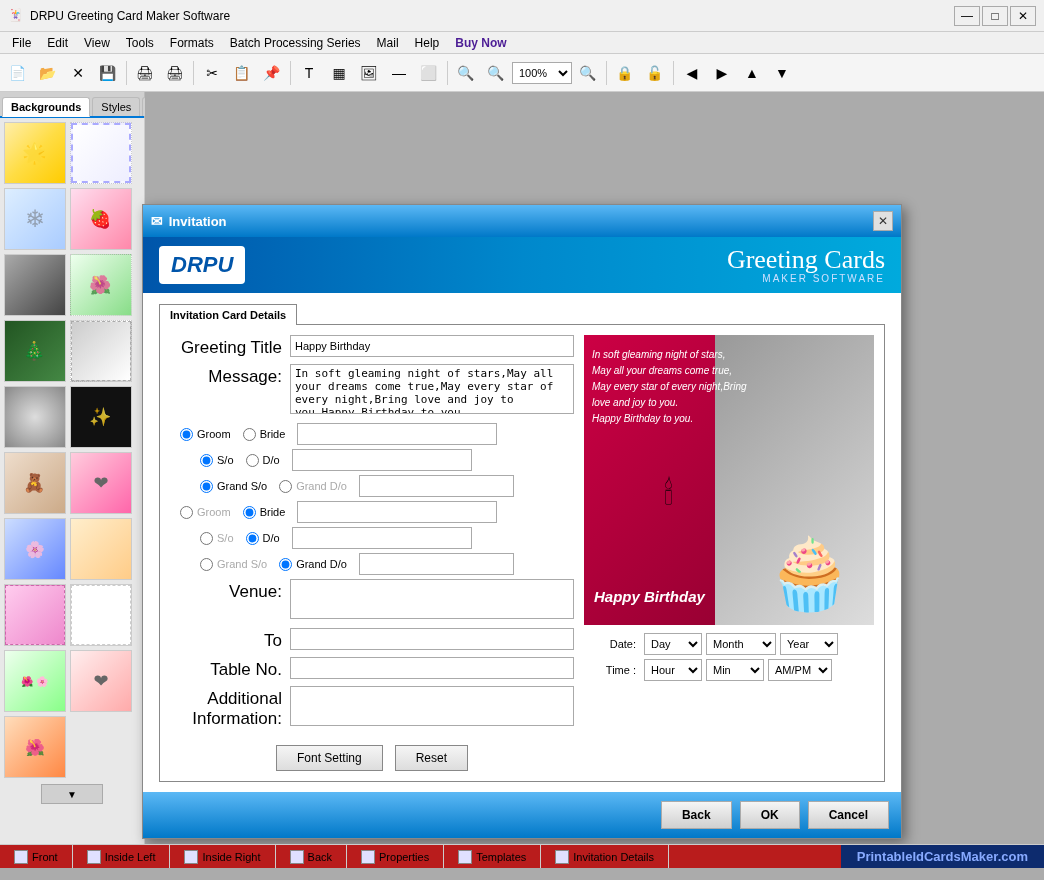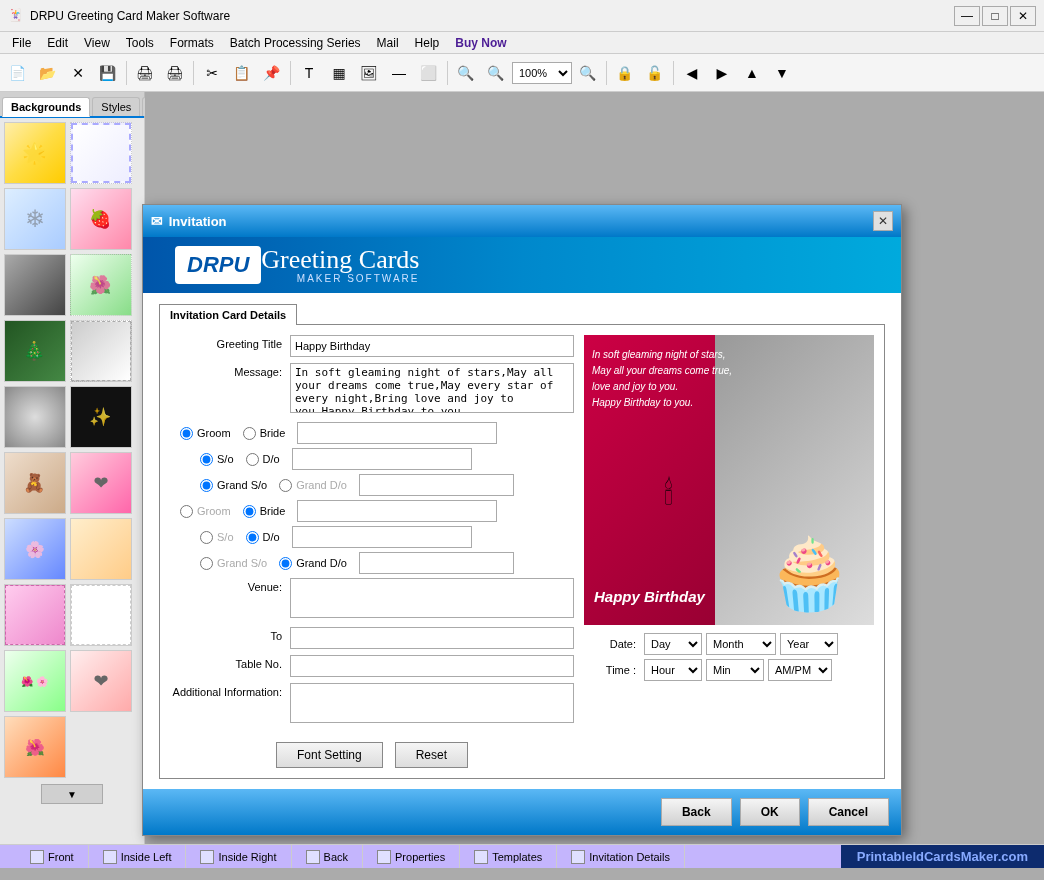--- a/index.html
+++ b/index.html
@@ -49,29 +49,29 @@
 
     
     .scroll-btn { width: 62px; height: 20px; background: #d0d0d0; border: 1px solid #aaa; cursor: pointer; display: flex; align-items: center; justify-content: center; font-size: 10px; }
     
     
     .modal-overlay { position: absolute; top: 92px; left: 0; width: 100%; height: calc(100% - 92px - 36px); display: flex; align-items: flex-start; justify-content: center; padding-top: 20px; pointer-events: none; }
     .modal { background: white; border: 1px solid #888; box-shadow: 4px 4px 12px rgba(0,0,0,0.4); width: 760px; pointer-events: all; }
     .modal-header { background: linear-gradient(to bottom, #5bb8f5, #0078c8); height: 32px; display: flex; align-items: center; padding: 0 8px; color: white; font-size: 13px; font-weight: bold; cursor: move; }
     .modal-header-title { flex: 1; display: flex; align-items: center; gap: 6px; }
     .modal-close { width: 20px; height: 20px; background: #e0e0e0; border: 1px solid #aaa; cursor: pointer; display: flex; align-items: center; justify-content: center; color: #333; font-size: 12px; }
-    .modal-logo-area { background: linear-gradient(to right, #0055aa, #0088cc, #00aadd); height: 56px; display: flex; align-items: center; justify-content: flex-start; padding: 0 32px; }
+    .modal-logo-area { background: linear-gradient(to right, #0055aa, #0088cc, #00aadd); height: 56px; display: flex; align-items: center; justify-content: space-between; padding: 0 16px; }
     .drpu-logo { background: white; padding: 6px 12px; font-size: 22px; font-weight: bold; color: #0055aa; border-radius: 4px; font-style: italic; }
     .modal-body { padding: 10px 16px; }
     .card-details-tab { display: inline-block; background: white; border: 1px solid #888; border-bottom: none; padding: 4px 10px; font-size: 11px; font-weight: bold; margin-bottom: 0; position: relative; top: 1px; }
     .tab-border { border: 1px solid #888; padding: 10px; background: white; }
     
     
     .form-row { display: flex; align-items: flex-start; margin-bottom: 6px; }
-    .form-label { width: 120px; text-align: right; padding-right: 8px; padding-top: 3px; font-size: 11px; }
+    .form-label { width: 120px; text-align: right; padding-right: 8px; padding-top: 3px; font-size: 17px; }
     .form-field { flex: 1; }
     .form-input { width: 100%; height: 22px; border: 1px solid #aaa; padding: 2px 4px; font-size: 11px; }
     .form-textarea { width: 100%; height: 50px; border: 1px solid #aaa; padding: 2px 4px; font-size: 11px; resize: none; }
     .form-textarea-sm { width: 100%; height: 60px; border: 1px solid #aaa; padding: 2px 4px; font-size: 11px; resize: none; }
     
     
     .radio-row { display: flex; align-items: center; margin-bottom: 4px; padding-left: 10px; }
     .radio-group { display: flex; align-items: center; gap: 4px; margin-right: 12px; font-size: 11px; }
     
     
@@ -90,21 +90,21 @@
     
     
     .note-text { font-size: 10px; color: #555; margin-top: 6px; }
     .note-text span { color: #0000ff; }
     
     
     .modal-footer { background: linear-gradient(to bottom, #5bb8f5, #0078c8); height: 46px; display: flex; align-items: center; justify-content: flex-end; padding: 0 12px; gap: 8px; }
     .footer-btn { height: 28px; padding: 0 20px; border: 1px solid #aaa; background: linear-gradient(to bottom, #f5f5f5, #d0d0d0); cursor: pointer; font-size: 12px; font-weight: bold; }
     
     
-    .bottom-bar { height: 24px; background: #c4b5fd; border-top: 1px solid #ccc; display: flex; align-items: center; gap: 0; padding-left: 16px; }
+    .bottom-bar { height: 24px; background: #b91c1c; border-top: 1px solid #ccc; display: flex; align-items: center; gap: 0; }
     .bottom-tab { display: flex; align-items: center; gap: 4px; padding: 0 14px; height: 100%; border-right: 1px solid #ccc; cursor: pointer; font-size: 11px; }
     .bottom-tab-icon { width: 14px; height: 14px; border: 1px solid #888; background: #e0e0ff; display: inline-block; }
     .brand-footer { margin-left: auto; background: #0d2b6e; color: white; padding: 0 16px; height: 100%; display: flex; align-items: center; font-size: 13px; font-weight: bold; }
     .brand-footer span { color: #88aaff; }
     
     
     .app-wrapper { position: relative; width: 1044px; height: 880px; overflow: hidden; }
   </style>
 </head>
 <body>
@@ -428,20 +428,21 @@
 
                 <div style="width:100%;height:290px;position:relative;overflow:hidden;background:#888;">
 
                   <div style="position:absolute;left:0;top:0;width:45%;height:100%;background:linear-gradient(135deg,#cc0044 0%,#990033 100%);"></div>
 
                   <div style="position:absolute;right:0;top:0;width:55%;height:100%;background:linear-gradient(135deg,#999 0%,#ddd 100%);"></div>
 
                   <div style="position:absolute;top:12px;left:8px;right:8px;color:white;font-size:10px;font-style:italic;line-height:1.6;z-index:2;">
                     <div>In soft gleaming night of stars,</div>
                     <div>May all your dreams come true,</div>
+                    <div>May every star of every night,Bring</div>
                     <div>love and joy to you.</div>
                     <div>Happy Birthday to you.</div>
                   </div>
 
                   <div style="position:absolute;top:140px;left:80px;font-size:32px;z-index:2;">🕯</div>
 
                   <div style="position:absolute;bottom:10px;right:20px;font-size:70px;z-index:2;">🧁</div>
 
                   <div style="position:absolute;bottom:20px;left:10px;color:white;font-size:15px;font-style:italic;font-weight:bold;z-index:2;">Happy Birthday</div>
                 </div>

